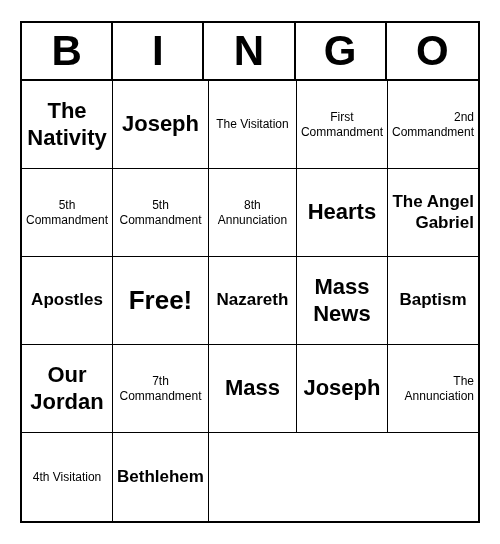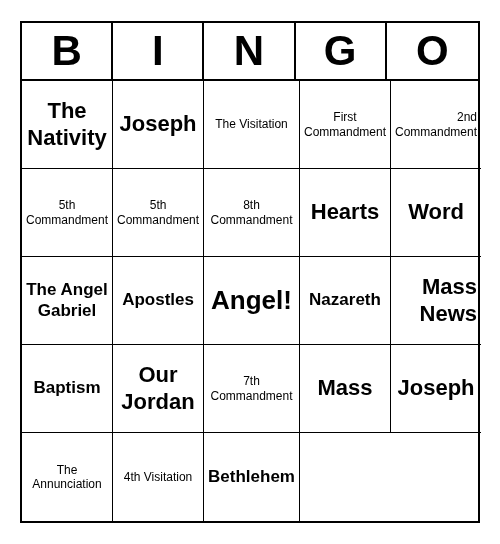--- a/index.html
+++ b/index.html
@@ -98,26 +98,25 @@
       <div class="bingo-header-cell">O</div>
     </div>
   <div class="bingo-grid">
   <div class="bingo-cell large-text">The Nativity</div>
       <div class="bingo-cell large-text">Joseph</div>
       <div class="bingo-cell small-text">The Visitation</div>
       <div class="bingo-cell small-text">First Commandment</div>
       <div class="bingo-cell small-text">2nd Commandment</div>
       <div class="bingo-cell small-text">5th Commandment</div>
       <div class="bingo-cell small-text">5th Commandment</div>
-      <div class="bingo-cell small-text">8th Commandment</div>
+      <div class="bingo-cell small-text">8th Annunciation</div>
       <div class="bingo-cell large-text">Hearts</div>
-      <div class="bingo-cell large-text">Word</div>
       <div class="bingo-cell medium-text">The Angel Gabriel</div>
       <div class="bingo-cell medium-text">Apostles</div>
-      <div class="bingo-cell free-cell">Angel!</div>
+      <div class="bingo-cell free-cell">Free!</div>
       <div class="bingo-cell medium-text">Nazareth</div>
       <div class="bingo-cell large-text">Mass News</div>
       <div class="bingo-cell medium-text">Baptism</div>
       <div class="bingo-cell large-text">Our Jordan</div>
       <div class="bingo-cell small-text">7th Commandment</div>
       <div class="bingo-cell large-text">Mass</div>
       <div class="bingo-cell large-text">Joseph</div>
       <div class="bingo-cell small-text">The Annunciation</div>
       <div class="bingo-cell small-text">4th Visitation</div>
       <div class="bingo-cell medium-text">Bethlehem</div>

